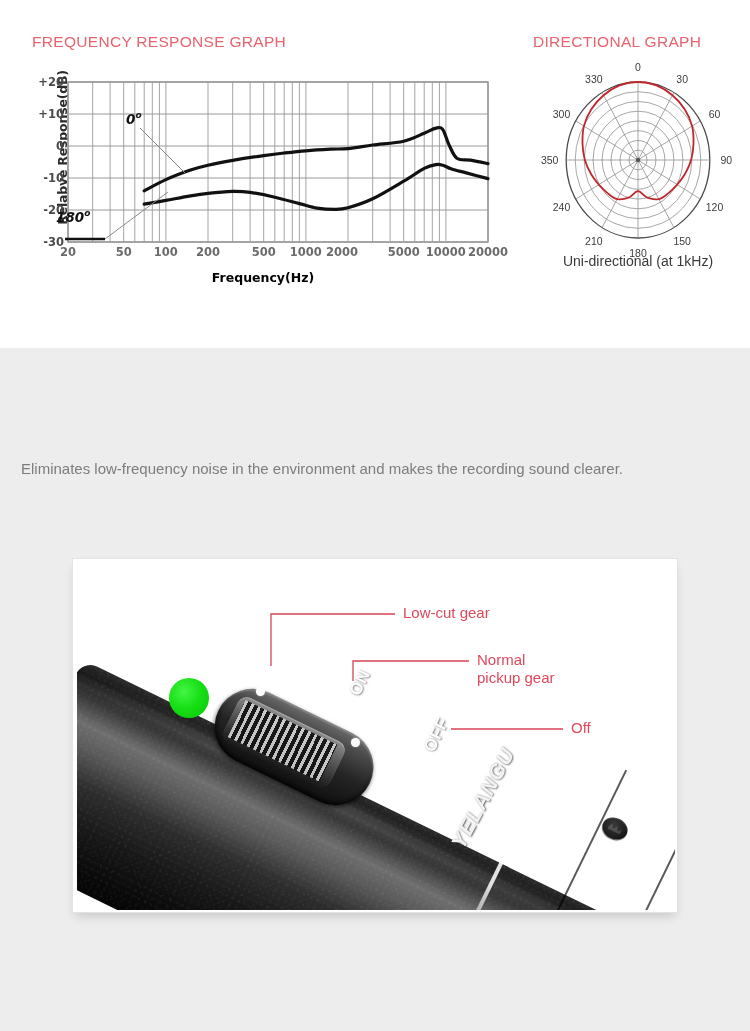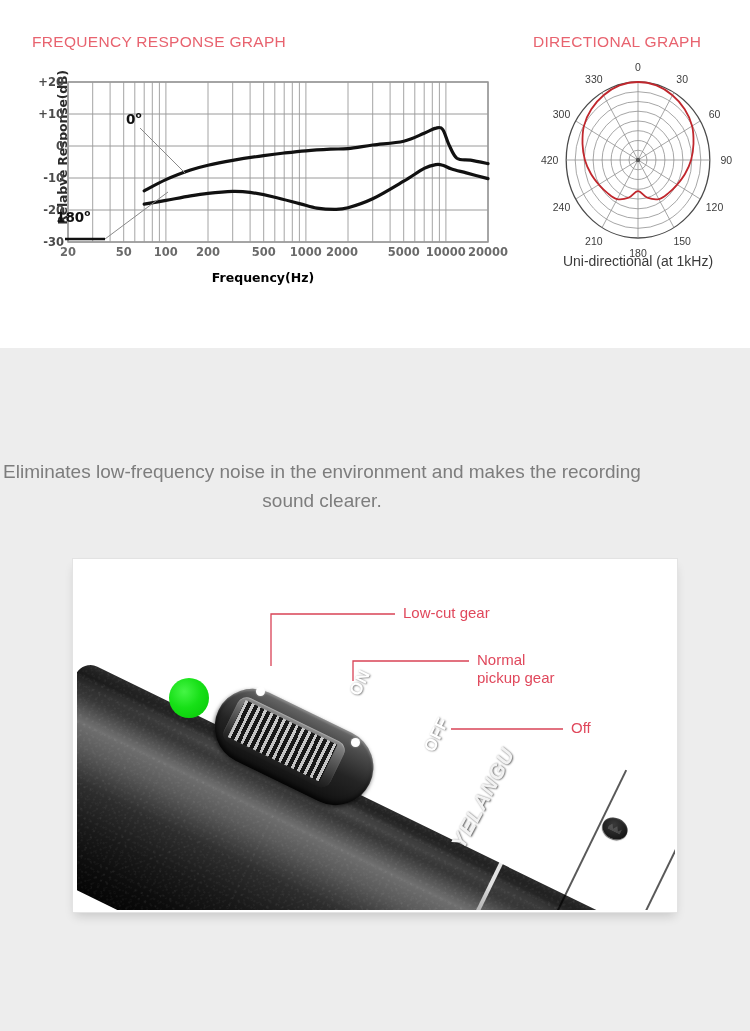--- a/index.html
+++ b/index.html
@@ -87,20 +87,21 @@
     position: absolute;
     left: 40px; top: 4px;
     width: 420px; height: 160px;
   }
   .curve-label {
     position: absolute;
     font-size: 13.5px;
     font-weight: bold;
     color: #111;
     font-family: "DejaVu Sans", sans-serif;
+    font-style: italic;
   }
   .curve-label sup { font-size: 9px; }
 
   
   #polar-wrap {
     position: absolute;
     left: 548px; top: 72px;
     width: 180px; height: 175px;
   }
   #polar-caption {
@@ -139,21 +140,21 @@
     font-weight: bold;
     letter-spacing: 0.2px;
     font-family: "Liberation Sans", sans-serif;
   }
   #lowcut-sub {
     position: absolute;
     left: 0; top: 110px;
     width: 644px;
     text-align: center;
     color: #7d7d7d;
-    font-size: 19px;
+    font-size: 15px;
     line-height: 1.5;
     font-family: "Liberation Sans", sans-serif;
   }
 
   
   #photo-card {
     position: absolute;
     left: 72px; top: 210px;
     width: 606px; height: 355px;
     background: #ffffff;
@@ -475,21 +476,21 @@
     <div id="polar-deg-host">
         <div class="polar-deg" style="left: 90px; top: -5px;">0</div>
         <div class="polar-deg" style="left: 134.175px; top: 7.45964px;">30</div>
         <div class="polar-deg" style="left: 166.513px; top: 41.5px;">60</div>
         <div class="polar-deg" style="left: 178.35px; top: 88px;">90</div>
         <div class="polar-deg" style="left: 166.513px; top: 134.5px;">120</div>
         <div class="polar-deg" style="left: 134.175px; top: 168.54px;">150</div>
         <div class="polar-deg" style="left: 90px; top: 181px;">180</div>
         <div class="polar-deg" style="left: 45.825px; top: 168.54px;">210</div>
         <div class="polar-deg" style="left: 13.4867px; top: 134.5px;">240</div>
-        <div class="polar-deg" style="left: 1.65px; top: 88px;">420</div>
+        <div class="polar-deg" style="left: 1.65px; top: 88px;">350</div>
         <div class="polar-deg" style="left: 13.4867px; top: 41.5px;">300</div>
         <div class="polar-deg" style="left: 45.825px; top: 7.45964px;">330</div>
       </div>
   </div>
 
   <div id="polar-caption">Uni-directional
 (at 1kHz)</div>
 </div>
 
 <div id="lowcut-section">

